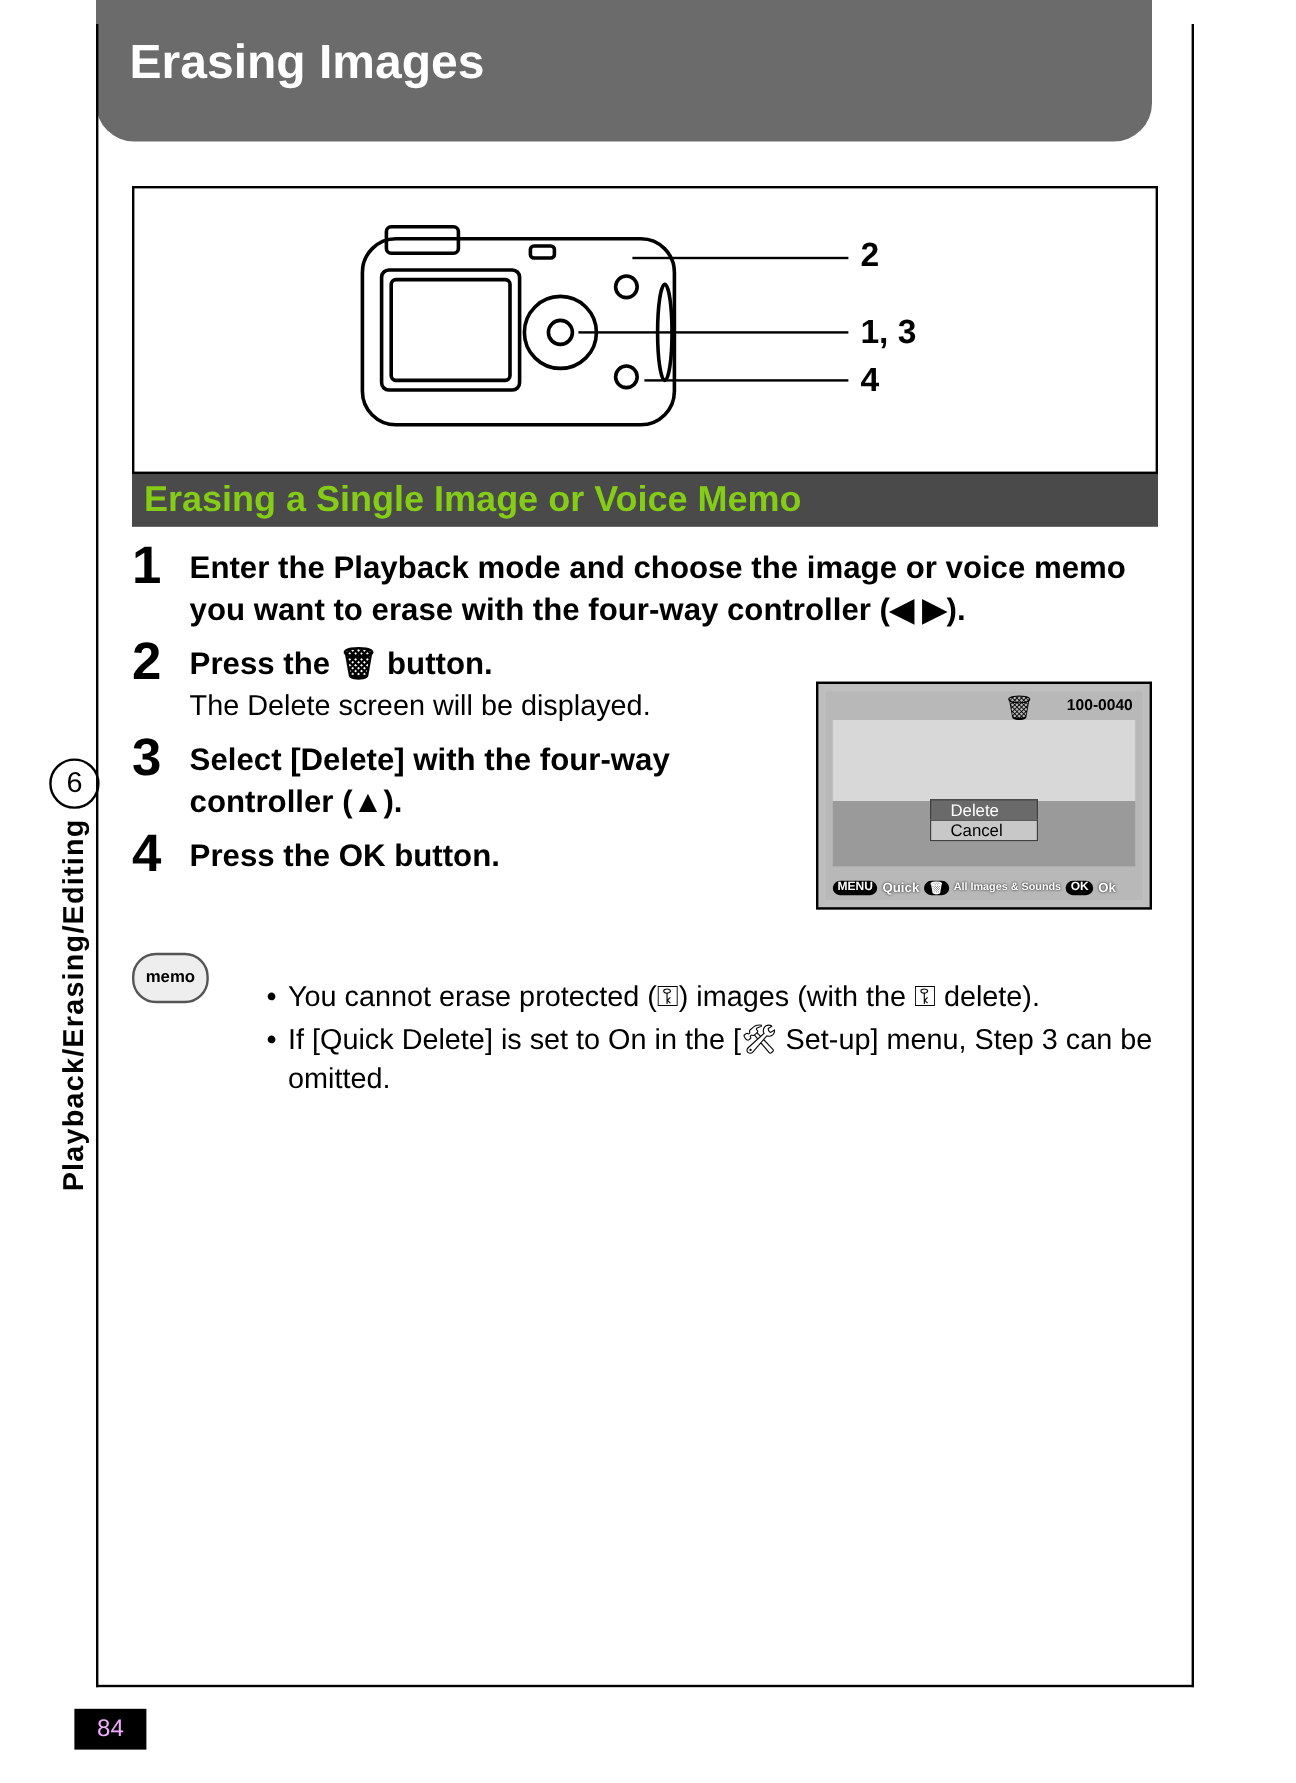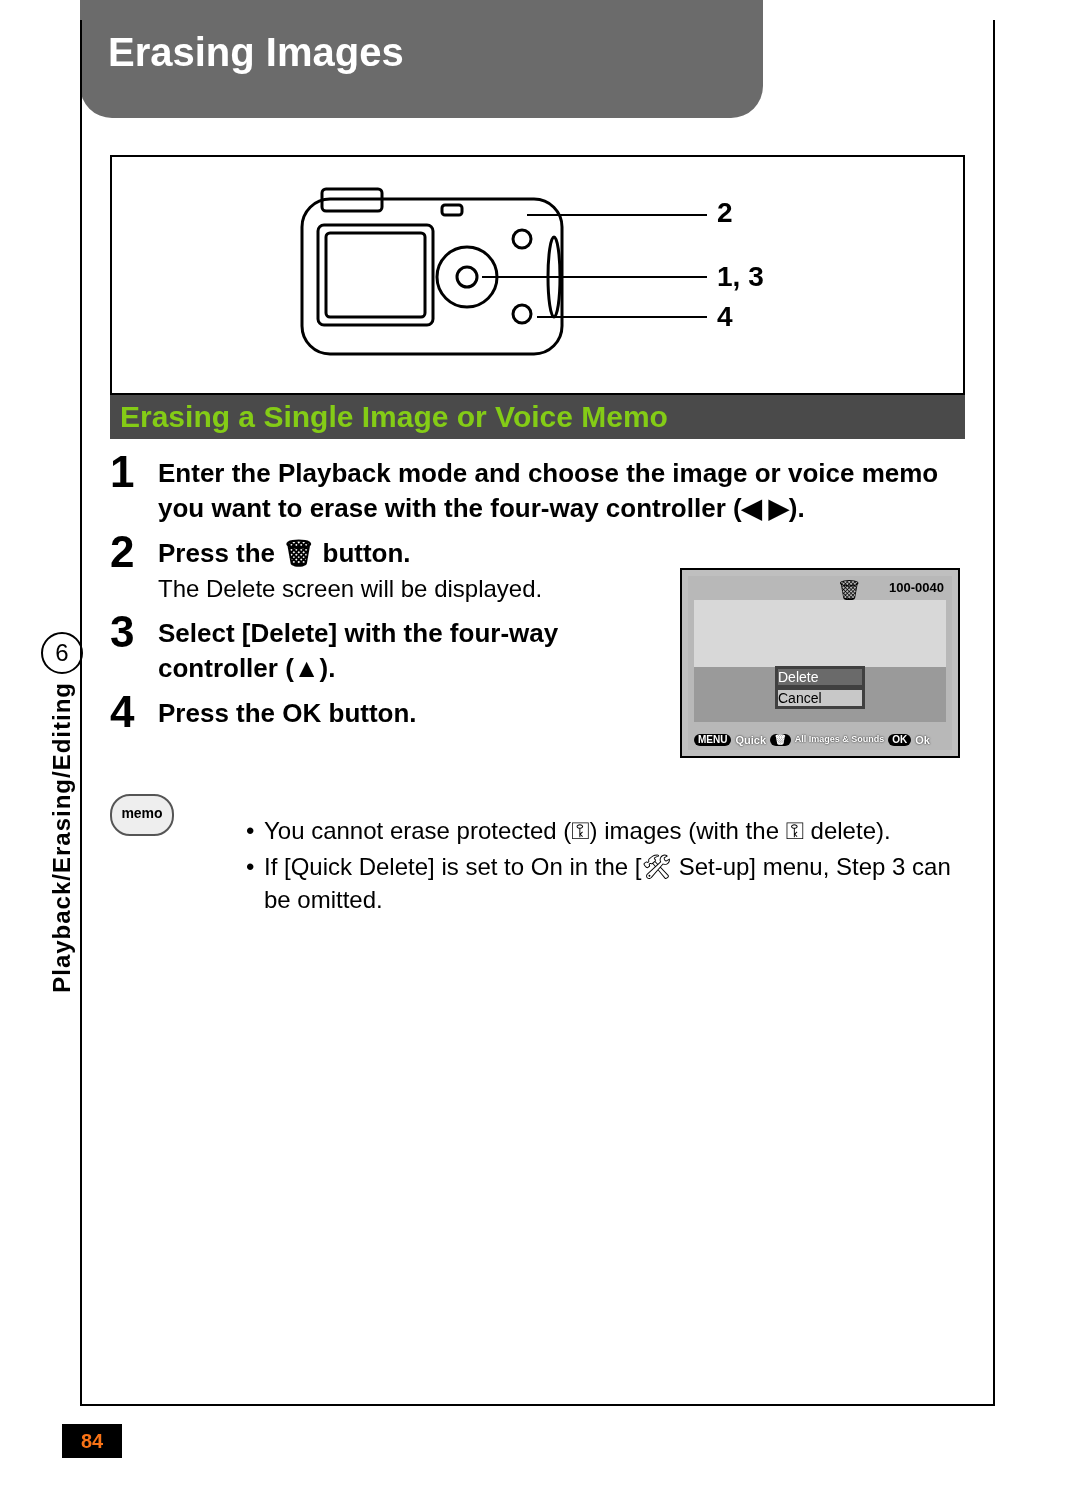--- a/index.html
+++ b/index.html
@@ -9,21 +9,21 @@
     font-family:Arial,Helvetica,sans-serif;
     position:relative;color:#000;
   }
   .page-frame{
     position:absolute;left:80px;top:20px;right:85px;bottom:80px;
     border:2px solid #000;border-top:none;
   }
   
   .title-tab{
     position:absolute;left:80px;top:0;
-    width:683px;height:118px;
+    width:880px;height:118px;
     background:#6b6b6b;border-radius:0 0 32px 32px;
     color:#fff;font-weight:bold;font-size:40px;
     padding:30px 0 0 28px;box-sizing:border-box;
   }
   
   .diagram-box{
     position:absolute;left:110px;top:155px;right:115px;height:240px;
     border:2px solid #000;box-sizing:border-box;
   }
   .camera-svg{position:absolute;left:170px;top:12px;width:300px;height:210px}
@@ -45,51 +45,51 @@
     position:absolute;right:120px;top:568px;width:280px;height:190px;
     border:2px solid #000;background:#bfbfbf;box-sizing:border-box;
     font-family:Arial,sans-serif;
   }
   .lcd-inner{position:absolute;inset:6px;background:#b8b8b8}
   .lcd-photo{position:absolute;left:6px;top:24px;right:6px;bottom:28px;
     background:linear-gradient(#d8d8d8 0%,#d8d8d8 55%,#9a9a9a 55%,#9a9a9a 100%);}
   .lcd-top-right{position:absolute;right:8px;top:4px;font-size:13px;font-weight:bold;color:#000}
   .lcd-trash{position:absolute;right:90px;top:2px;font-size:20px;color:#000}
   .lcd-menu{position:absolute;left:50%;transform:translateX(-50%);top:90px;width:90px;font-size:14px}
-  .lcd-menu div{border:3px solid #404040;padding:0 0;margin-bottom:-1px;text-align:left;background:#c8c8c8}
+  .lcd-menu div{border:1px solid #404040;padding:0 16px;margin-bottom:-1px;text-align:left;background:#c8c8c8}
   .lcd-menu .sel{background:#6a6a6a;color:#fff}
   .lcd-bottom{position:absolute;left:6px;right:6px;bottom:4px;font-size:12px;color:#fff;display:flex;gap:4px;}
   .lcd-pill{background:#000;color:#fff;border-radius:8px;padding:0 4px;font-size:10px;font-weight:bold}
   .lcd-act{color:#fff;text-shadow:0 0 2px #000;font-weight:bold;font-size:11px}
   .lcd-icons{position:absolute;right:8px;top:22px;font-size:12px;color:#000;line-height:1}
   
   .side-tab{position:absolute;left:40px;top:632px;width:44px;height:380px}
   .side-circle{
     width:38px;height:38px;border:2px solid #000;border-radius:50%;
     text-align:center;line-height:38px;font-size:24px;margin:0 auto 8px;
   }
   .side-text{
     writing-mode:vertical-rl;text-orientation:mixed;
     font-weight:bold;font-size:24px;margin:0 auto;letter-spacing:1px;
     transform:rotate(180deg);
   }
   
-  .memo{position:absolute;left:110px;top:790px;right:118px;display:flex;gap:32px}
+  .memo{position:absolute;left:110px;top:790px;right:118px;display:flex;gap:8px}
   .memo-icon{
     width:60px;height:38px;border:2px solid #555;border-radius:20px;
     font-size:14px;font-weight:bold;text-align:center;line-height:34px;
     background:#eee;flex-shrink:0;position:relative;margin-top:4px;
   }
   .memo-list{flex:1;font-size:24px;line-height:1.4}
   .memo-list li{list-style:none;position:relative;padding-left:18px;margin-bottom:2px}
   .memo-list li::before{content:"•";position:absolute;left:0}
   
   .page-num{
     position:absolute;left:62px;bottom:28px;width:60px;height:34px;
-    background:#000;color:#f97316;font-weight:bold;font-size:20px;
+    background:#000;color:#f0abfc;font-weight:normal;font-size:20px;
     text-align:center;line-height:34px;
   }
 </style>
 </head>
 <body>
 
 <div class="title-tab">
   <span>Erasing Images</span>
 </div>
 

